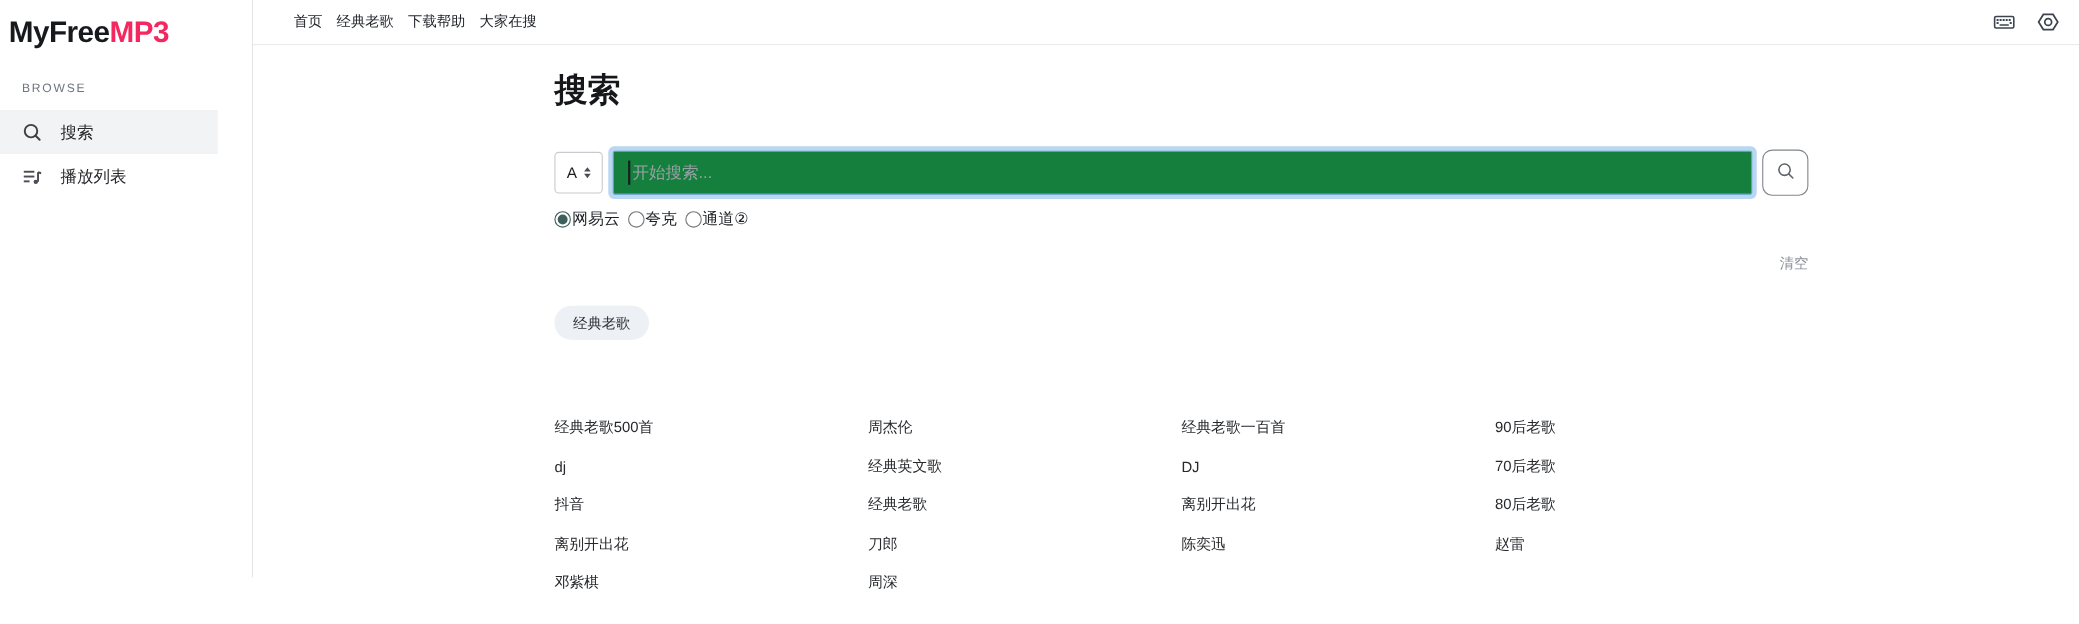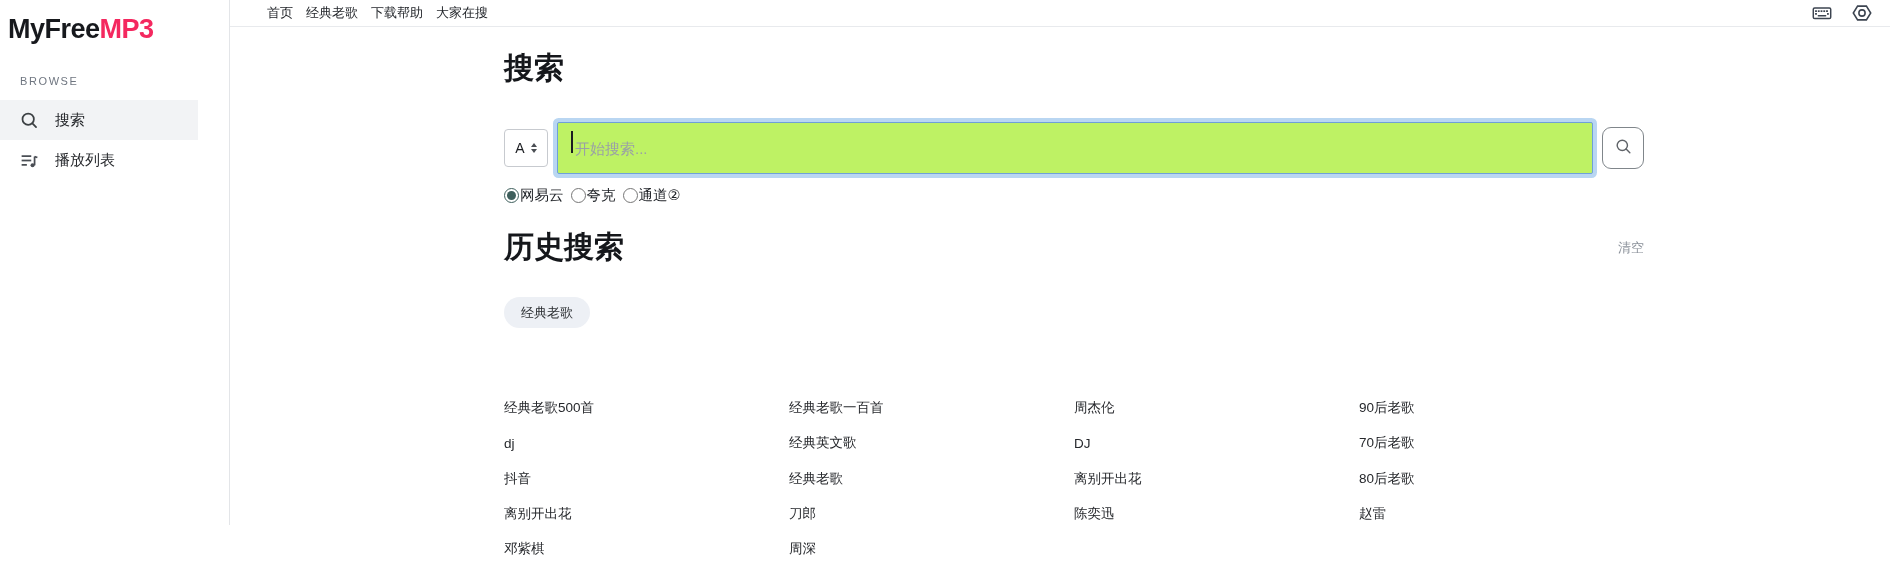--- a/index.html
+++ b/index.html
@@ -37,23 +37,23 @@
   .search-row { margin-top:33px; display:flex; align-items:center; }
   .engine-select { width:44px; height:38px; border:1px solid #c7cacf; border-radius:4px;
     background:#fff; display:flex; align-items:center; justify-content:center; gap:6px;
     font-size:14px; color:#1b1d21; cursor:pointer; flex:0 0 44px; }
   .sel-arrows { display:flex; flex-direction:column; gap:2px; }
   .sel-arrows i { display:block; width:0; height:0; border-left:3.5px solid transparent; border-right:3.5px solid transparent; }
   .sel-arrows .up { border-bottom:4px solid #4a4e54; }
   .sel-arrows .down { border-top:4px solid #4a4e54; }
 
   .input-wrap { flex:1; position:relative; margin-left:9px; }
-  .input-wrap input { width:100%; height:52px; border:1px solid #6fa0d8; border-radius:2px;
+  .input-wrap input { width:100%; height:40px; border:1px solid #6fa0d8; border-radius:2px;
     box-shadow:0 0 0 4px #b9d6f2; padding:0 14px 0 17px; font-size:15px; color:#202124;
-    outline:none; background:#bef264; font-family:inherit; }
+    outline:none; background:#15803d; font-family:inherit; }
   .input-wrap input::placeholder { color:#9aa0a6; }
   .caret { position:absolute; left:14px; top:9px; width:1.5px; height:22px; background:#1b1d21; }
 
   .search-btn { width:42px; height:42px; margin-left:9px; flex:0 0 42px; background:#fff;
     border:1px solid #80868b; border-radius:9px; display:flex; align-items:center;
     justify-content:center; cursor:pointer; }
 
   .sources { margin-top:12px; display:flex; align-items:center; gap:7px; font-size:14.5px; color:#1d2025; }
   .sources label { display:flex; align-items:center; gap:1px; cursor:pointer; }
   .sources input { width:15px; height:15px; accent-color:#3e5f5c; margin:0; cursor:pointer; }
@@ -172,32 +172,31 @@
           <input type="radio" name="source" style="">
           <span>夸克</span>
         </label>
         <label>
           <input type="radio" name="source" style="">
           <span>通道②</span>
         </label>
       </div>
 
       <div class="history-head">
-        <h1 class="h-title" style="margin-top:0">历史搜索</h1>
         <span class="clear-btn">清空</span>
       </div>
 
       <div class="tags">
         <span class="tag-chip">经典老歌</span>
       </div>
 
       <div class="hot-grid">
         <span class="hot-item">经典老歌500首</span>
+        <span class="hot-item">周杰伦</span>
         <span class="hot-item">经典老歌一百首</span>
-        <span class="hot-item">周杰伦</span>
         <span class="hot-item">90后老歌</span>
         <span class="hot-item">dj</span>
         <span class="hot-item">经典英文歌</span>
         <span class="hot-item">DJ</span>
         <span class="hot-item">70后老歌</span>
         <span class="hot-item">抖音</span>
         <span class="hot-item">经典老歌</span>
         <span class="hot-item">离别开出花</span>
         <span class="hot-item">80后老歌</span>
         <span class="hot-item">离别开出花</span>

